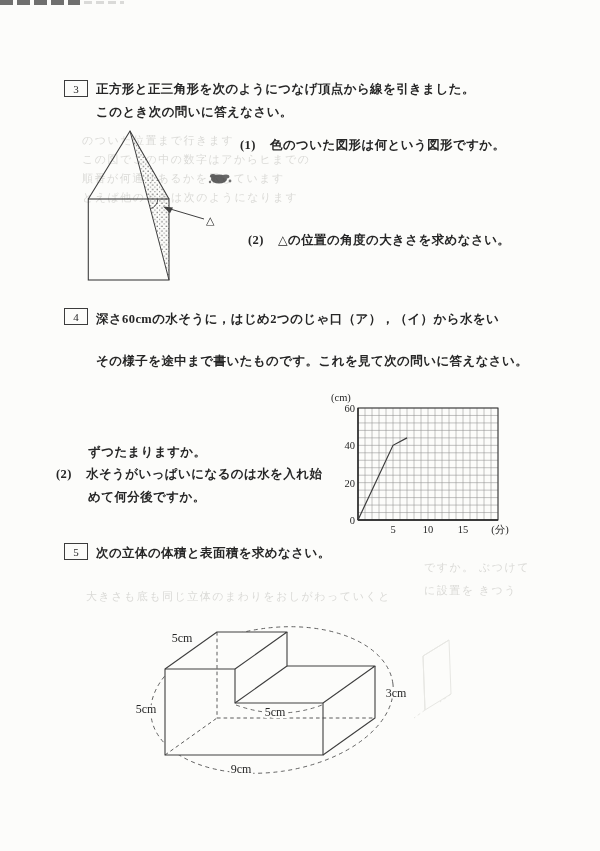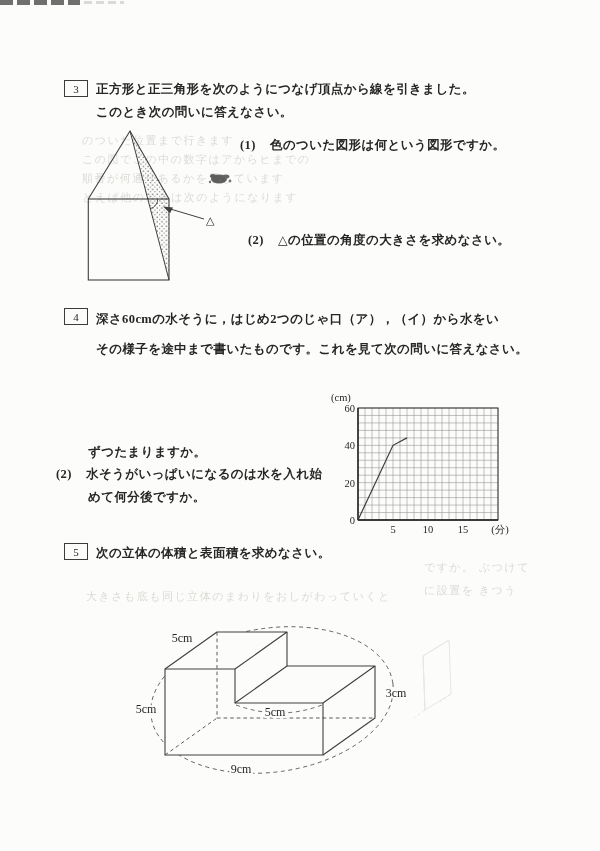--- a/index.html
+++ b/index.html
@@ -72,21 +72,21 @@
     <span class="lbl">(1)</span><span>色のついた図形は何という図形ですか。</span>
   </div>
   <div class="abs t qline" style="left:248px;top:208px;margin-top:24px;">
     <span class="lbl">(2)</span><span>△の位置の角度の大きさを求めなさい。</span>
   </div>
 
   <div class="qbox" style="left:64px;top:308px;">
       <span>4</span>
     </div>
   <div class="abs t" style="left:96px;top:311px;">深さ60cmの水そうに，はじめ2つのじゃ口（ア），（イ）から水をい</div>
-  <div class="abs t" style="left:96px;top:341px;">その様子を途中まで書いたものです。これを見て次の問いに答えなさい。</div>
+  <div class="abs t" style="left:96px;top:353px;">その様子を途中まで書いたものです。これを見て次の問いに答えなさい。</div>
 
   <div class="abs t" style="left:88px;top:414px;margin-top:30px;">ずつたまりますか。</div>
 
   <div class="abs t qline" style="left:56px;top:466px;">
     <span class="lbl">(2)</span><span>水そうがいっぱいになるのは水を入れ始</span>
   </div>
   <div class="abs t" style="left:88px;top:489px;">めて何分後ですか。</div>
 
   <svg class="abs" id="graph" style="left:328px;top:390px;" width="192" height="152" viewBox="0 0 192 152">
       <line x1="30" y1="130" x2="30" y2="18" stroke="#8f8f8f" stroke-width="0.55"></line>

